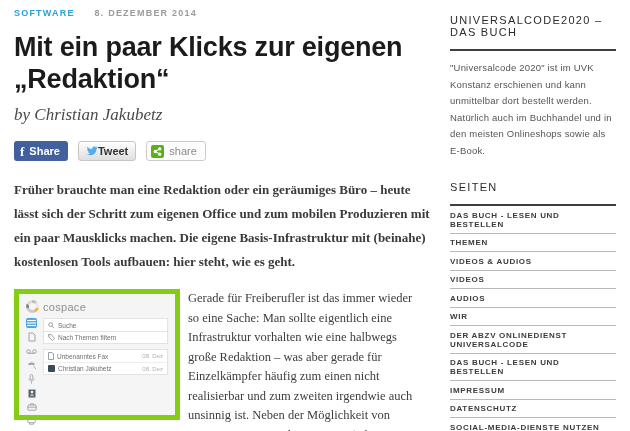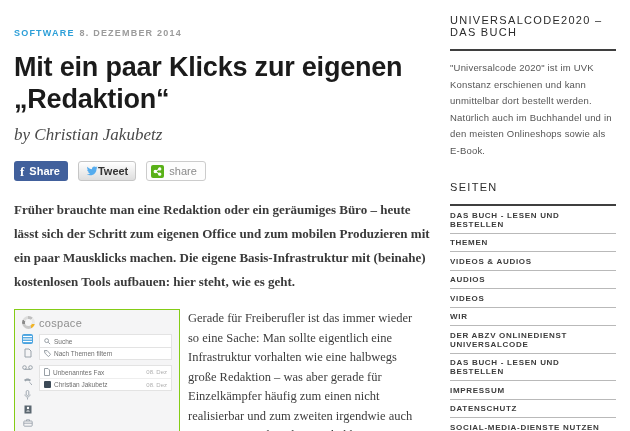--- a/index.html
+++ b/index.html
@@ -2,21 +2,21 @@
 <html><head>
 <meta charset="utf-8">
 <style>
   * { margin:0; padding:0; box-sizing:border-box; }
   html,body { width:630px; height:431px; background:#ffffff; overflow:hidden;
               font-family:"Liberation Sans", sans-serif; }
   .page { display:flex; width:630px; height:431px; padding:8px 14px 0 14px; }
 
   
   .article { width:424px; flex:none; padding-right:12px; }
-  .meta { display:flex; gap:5px; align-items:baseline; margin-top:20px; }
+  .meta { display:flex; gap:20px; align-items:baseline; margin-top:0; }
   .meta .cat { color:#2d9fd8; font-size:9px; font-weight:bold; letter-spacing:1.2px; text-decoration:none; cursor:pointer; }
   .meta .date { color:#9b9b9b; font-size:9px; font-weight:bold; letter-spacing:1.2px;text-align:center; }
   h1.title { margin-top:13px; width:400px; font-size:27px; line-height:32px; color:#1b1b1b;
              font-weight:bold; letter-spacing:-0.2px; }
   .byline { margin-top:10px; font-family:"Liberation Serif", serif; font-style:italic;
             font-size:17px; color:#4a4a4a; }
   .share-row { display:flex; gap:10px; margin-top:16px; align-items:center; }
   .btn { display:flex; align-items:center; height:20px; border-radius:3px; font-size:11px; cursor:pointer; }
   .btn-fb { background:#41609c; color:#fff; padding:0 8px 0 6px; font-weight:bold; gap:5px; }
   .fb-f { font-family:"Liberation Serif", serif; font-weight:bold; font-size:13px; line-height:13px; }
@@ -24,21 +24,21 @@
             font-weight:bold; padding:0 7px; }
   .btn-st { background:#fdfdfd; border:1px solid #cccccc; color:#8a8a8a; padding:0 8px 0 4px; gap:5px; }
   .st-ico { width:13px; height:13px; background:#59b118; border-radius:2px; display:flex; align-items:center; justify-content:center; }
   .intro { margin-top:17px; font-family:"Liberation Serif", serif; font-weight:bold;
            font-size:13px; line-height:24px; color:#3a3a3a; width:424px; }
   .content-row { display:flex; margin-top:15px; }
   .body-text { flex:1; padding-left:8px; font-family:"Liberation Serif", serif;
                font-size:12.5px; line-height:19.5px; color:#3d3d3d; }
 
   
-  .shot { width:166px; height:131px; flex:none; background:#f5f5f6; border:1px solid #84cc16;
+  .shot { width:166px; height:131px; flex:none; background:#f5f5f6; border:5px solid #84cc16;
           padding:6px 7px; cursor:pointer; }
   .shot-logo { display:flex; align-items:center; gap:4px; }
   .logo-ring { width:13px; height:13px; border-radius:50%;
                background:conic-gradient(#bfbfbf 0 12%, #e9e9e9 12% 30%, #f0b428 30% 42%, #c9c9c9 42% 70%, #8a8a8a 70% 82%, #dcdcdc 82% 100%);
                display:flex; align-items:center; justify-content:center; }
   .logo-ring i { width:7px; height:7px; background:#f5f5f6; border-radius:50%; }
   .logo-text { color:#8f8f8f; font-size:11px; letter-spacing:0.3px; }
   .shot-main { display:flex; margin-top:5px; }
   .rail { width:17px; flex:none; display:flex; flex-direction:column; gap:4px; align-items:flex-start; }
   .rail .ric { width:11px; height:10px; display:flex; align-items:center; justify-content:center; }
@@ -237,24 +237,24 @@
         <li>
             <a>DAS BUCH - LESEN UND BESTELLEN</a>
           </li>
         <li>
             <a>THEMEN</a>
           </li>
         <li>
             <a>VIDEOS &amp; AUDIOS</a>
           </li>
         <li>
+            <a>VIDEOS</a>
+          </li>
+        <li>
             <a>AUDIOS</a>
-          </li>
-        <li>
-            <a>VIDEOS</a>
           </li>
         <li>
             <a>WIR</a>
           </li>
         <li>
             <a>DER ABZV ONLINEDIENST UNIVERSALCODE</a>
           </li>
         <li>
             <a>DAS BUCH - LESEN UND BESTELLEN</a>
           </li>

